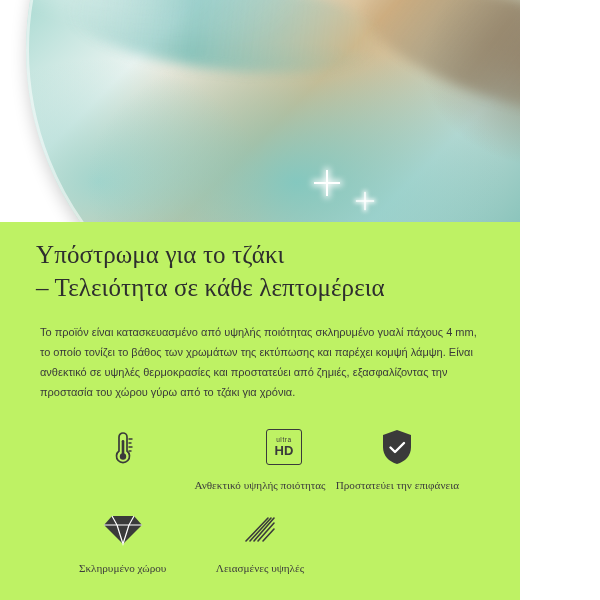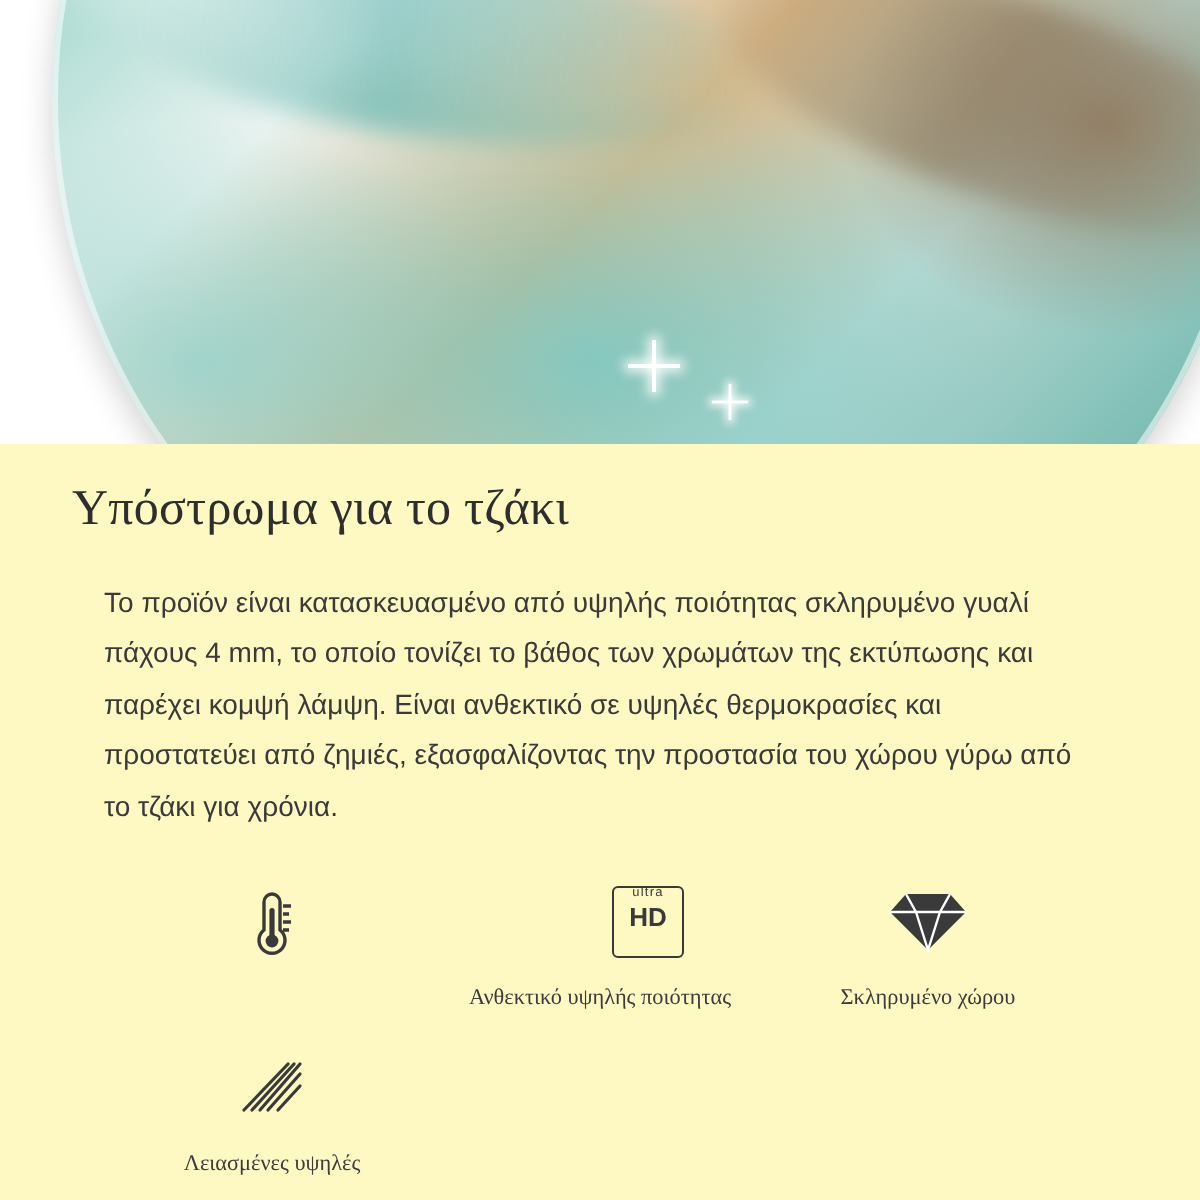--- a/index.html
+++ b/index.html
@@ -8,23 +8,23 @@
   }
   body {
     width: 600px;
     height: 600px;
     overflow: hidden;
     background: #ffffff;
     font-family: "Liberation Sans", sans-serif;
   }
   .page {
     position: relative;
-    width: 600px;
+    width: 520px;
     height: 600px;
-    background: #fef9c3;
+    background: #bef264;
     overflow: hidden;
   }
 
   
   .hero {
     position: relative;
     width: 600px;
     height: 222px;
     overflow: hidden;
     background: #ffffff;
@@ -114,24 +114,24 @@
     font-family: "Liberation Serif", serif;
     font-size: 25px;
     line-height: 1.32;
     color: #2e2e2e;
     font-weight: 400;
     margin: 0 0 18px 0;
     letter-spacing: 0.1px;
   }
   .headline .l2 { display: block; }
   .paragraph {
-    font-size: 14px;
+    font-size: 11px;
     line-height: 1.82;
     color: #3a3a3a;
-    margin: 16px;
+    margin: 4px;
     max-width: 536px;
   }
 
   
   .features {
     margin-top: 22px;
     padding: 0 18px;
     display: grid;
     grid-template-columns: repeat(3, 1fr);
     row-gap: 14px;
@@ -157,21 +157,21 @@
     max-width: 170px;
   }
   .hd-box {
     width: 34px;
     height: 34px;
     border: 1.6px solid #3a3a3a;
     border-radius: 3px;
     display: flex;
     flex-direction: column;
     align-items: center;
-    justify-content: flex-start;
+    justify-content: center;
     line-height: 1;
     margin-left: 48px;
   }
   .hd-box .small {
     font-size: 6.5px;
     letter-spacing: 0.6px;
     color: #3a3a3a;
     font-family: "Liberation Sans", sans-serif;
   }
   .hd-box .big {
@@ -196,20 +196,21 @@
       <div class="slab-gloss"></div>
       <div class="slab-edge"></div>
     </div>
     <div class="sparkle s1"></div>
     <div class="sparkle s2"></div>
   </div>
 
   <div class="content">
     <h1 class="headline">
       <span class="l1">Υπόστρωμα για το τζάκι</span>
+      <span class="l2">– Τελειότητα σε κάθε λεπτομέρεια</span>
     </h1>
     <p class="paragraph">Το προϊόν είναι κατασκευασμένο από υψηλής ποιότητας σκληρυμένο γυαλί πάχους 4 mm, το οποίο τονίζει το βάθος των χρωμάτων της εκτύπωσης και παρέχει κομψή λάμψη. Είναι ανθεκτικό σε υψηλές θερμοκρασίες και προστατεύει από ζημιές, εξασφαλίζοντας την προστασία του χώρου γύρω από το τζάκι για χρόνια.</p>
 
     <div class="features">
 
       <div class="feature">
         <div class="feature-icon">
           <svg width="34" height="40" viewBox="0 0 34 40" fill="none" stroke="#3a3a3a" stroke-width="1.7">
             <path d="M17 6 a4 4 0 0 1 4 4 v14 a6.5 6.5 0 1 1 -8 0 V10 a4 4 0 0 1 4 -4 z"></path>
             <circle cx="17" cy="29.5" r="3.2" fill="#3a3a3a" stroke="none"></circle>
@@ -222,20 +223,29 @@
       <div class="feature">
         <div class="feature-icon">
           <div class="hd-box">
             <span class="small">ultra</span>
             <span class="big">HD</span>
           </div>
         </div>
         <div class="feature-label">Ανθεκτικό υψηλής ποιότητας</div>
       </div>
 
+      <div class="feature">
+        <div class="feature-icon">
+          <svg width="36" height="40" viewBox="0 0 36 40">
+            <path d="M18 3 L32 8 v12 c0 9 -6 14.5 -14 17 c-8 -2.5 -14 -8 -14 -17 V8 z" fill="#3a3a3a"></path>
+            <path d="M11.5 20.5 l4.5 4.5 l9 -9" fill="none" stroke="#ffffff" stroke-width="2.4" stroke-linecap="round" stroke-linejoin="round"></path>
+          </svg>
+        </div>
+        <div class="feature-label">Προστατεύει την επιφάνεια</div>
+      </div>
 
       <div class="feature">
         <div class="feature-icon">
           <svg width="40" height="34" viewBox="0 0 40 34">
             <path d="M9 3 h22 l8 9 l-19 19 l-19 -19 z" fill="#3a3a3a"></path>
             <path d="M9 3 l5 9 h12 l5 -9 M1 12 h38 M14 12 l6 19 l6 -19" fill="none" stroke="#ffffff" stroke-width="1.2"></path>
           </svg>
         </div>
         <div class="feature-label">Σκληρυμένο χώρου</div>
       </div>

